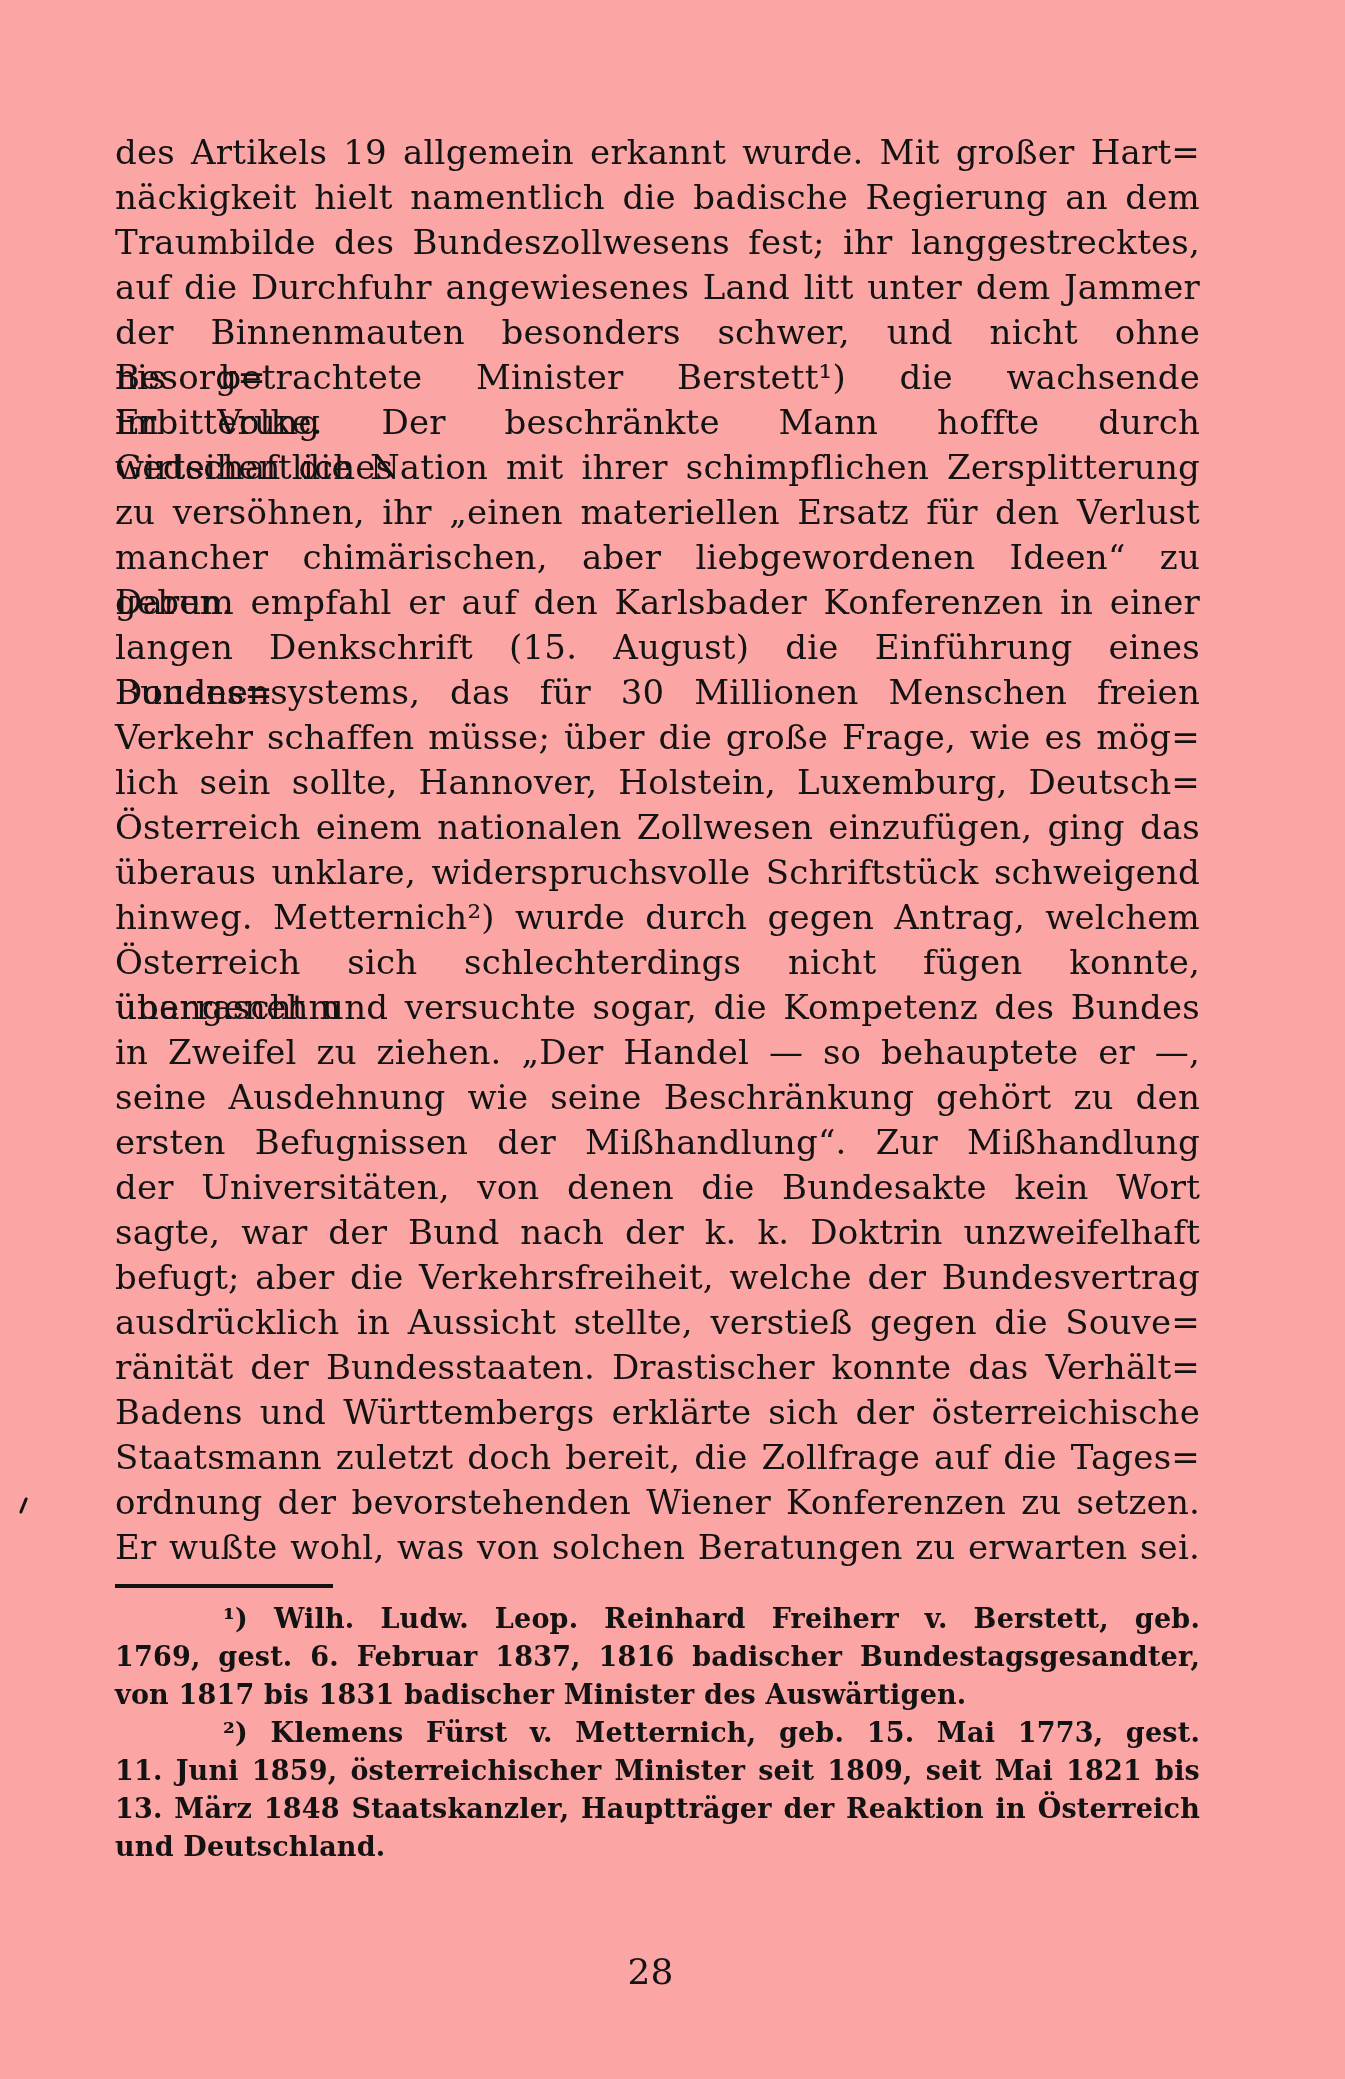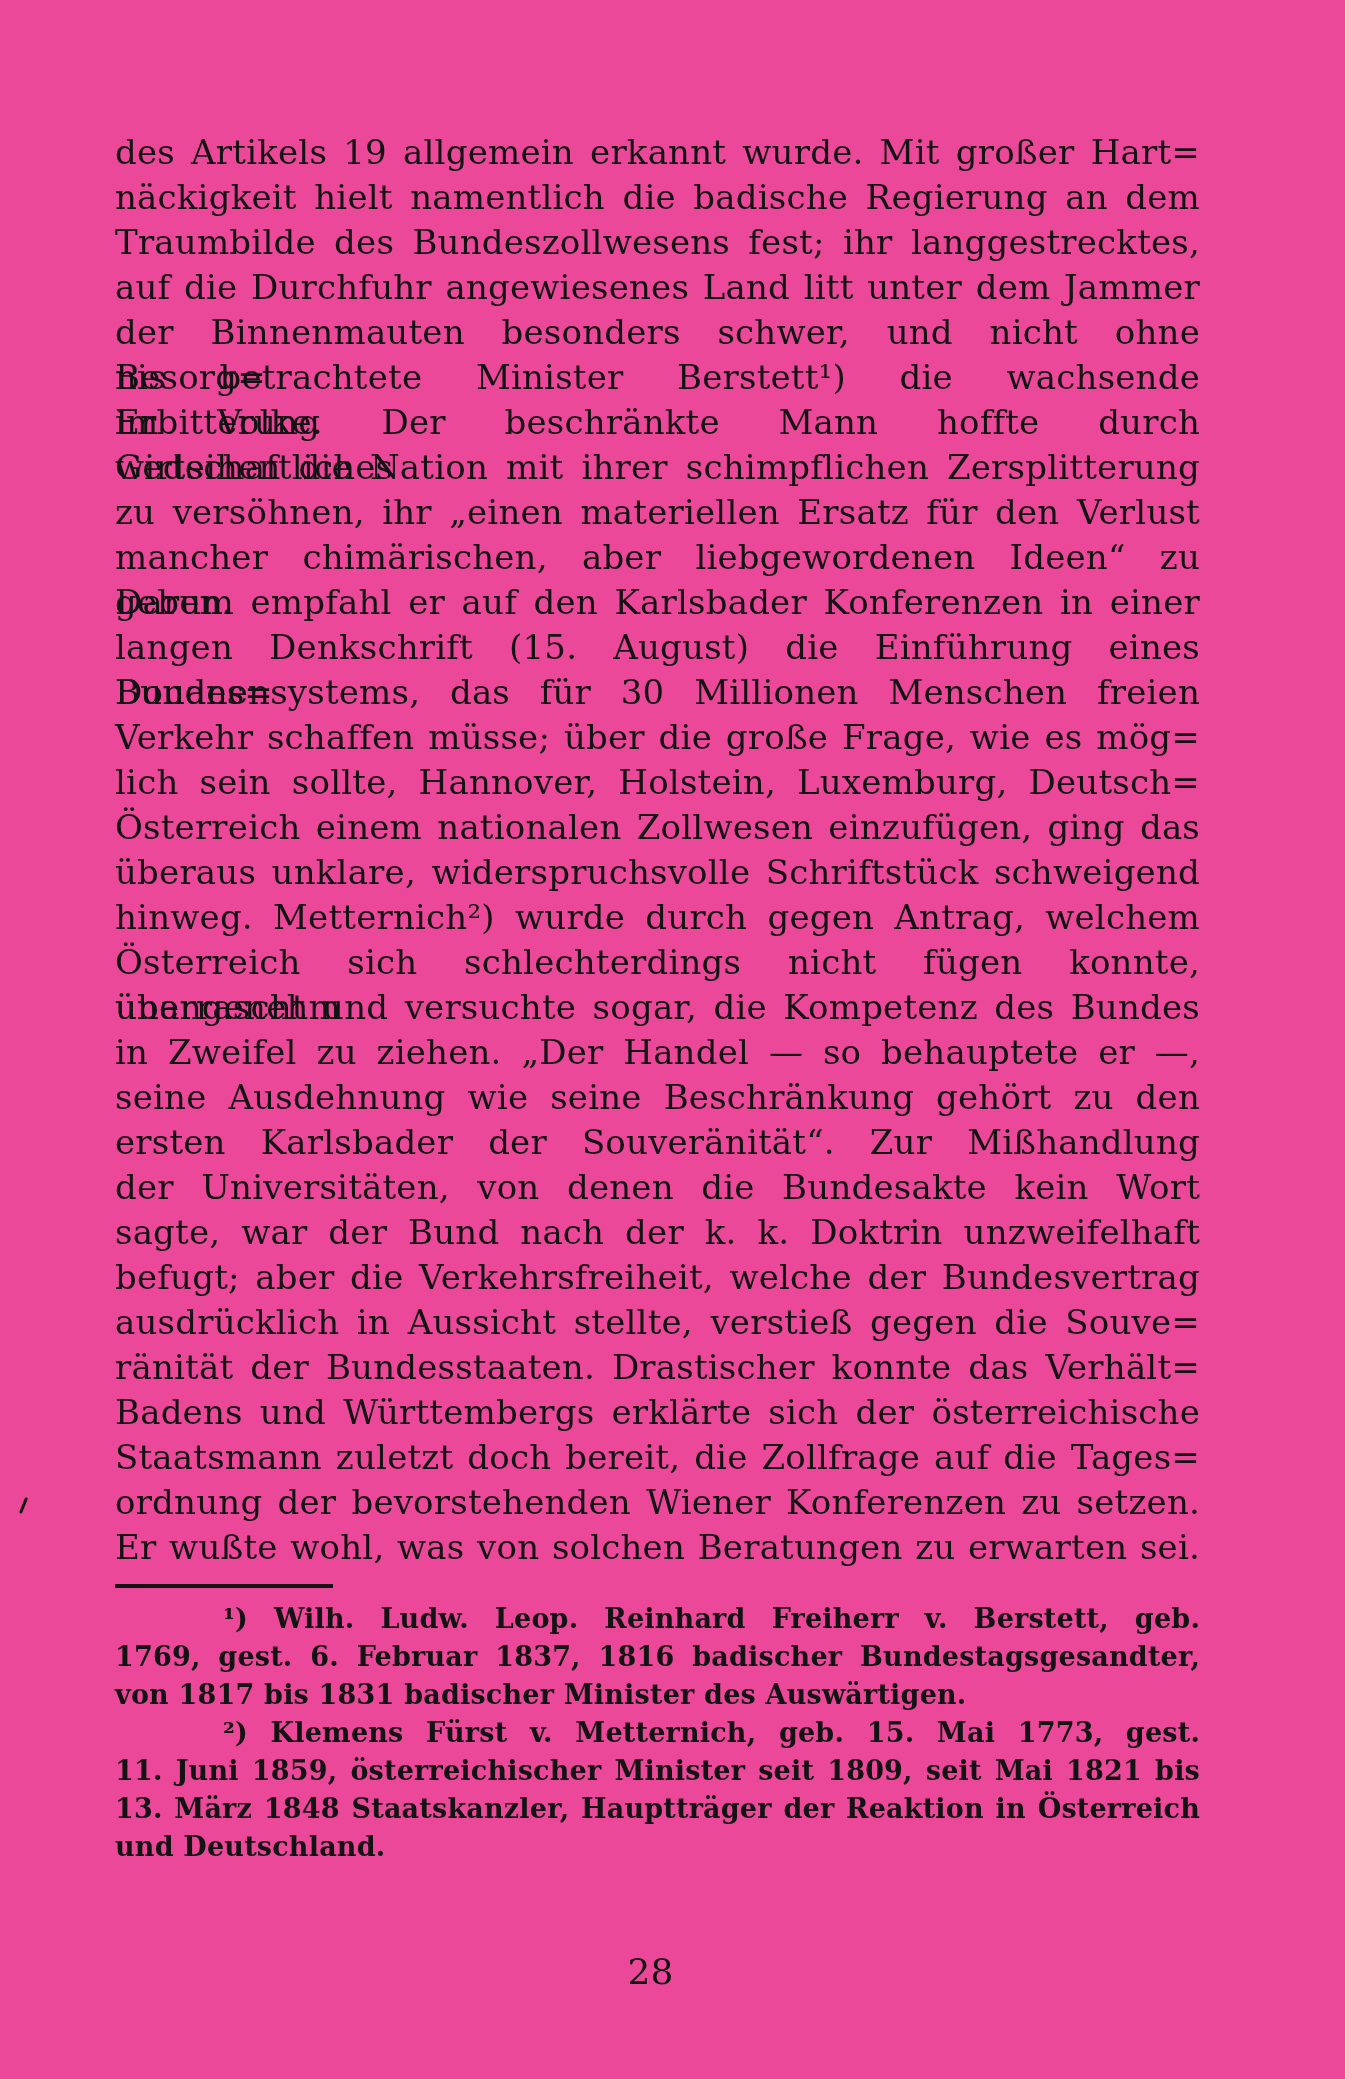--- a/index.html
+++ b/index.html
@@ -1,20 +1,20 @@
 <!DOCTYPE html>
 <html><head>
   <meta charset="utf-8">
   <style>
     html, body { margin: 0; padding: 0; background: #e8e8e4; }
     .page {
       position: relative;
       width: 1345px;
       height: 2079px;
-      background: #ec4899;
+      background: #fca5a5;
       font-family: "DejaVu Serif", serif;
       color: #131313;
       overflow: hidden;
       margin: 0 auto;
     }
     .text-block {
       position: absolute;
       left: 115px;
       top: 130px;
       width: 1085px;
@@ -89,21 +89,21 @@
       <div class="body-line">Douanensystems, das für 30 Millionen Menschen freien</div>
       <div class="body-line">Verkehr schaffen müsse; über die große Frage, wie es mög=</div>
       <div class="body-line">lich sein sollte, Hannover, Holstein, Luxemburg, Deutsch=</div>
       <div class="body-line">Österreich einem nationalen Zollwesen einzufügen, ging das</div>
       <div class="body-line">überaus unklare, widerspruchsvolle Schriftstück schweigend</div>
       <div class="body-line">hinweg. Metternich²) wurde durch gegen Antrag, welchem</div>
       <div class="body-line">Österreich sich schlechterdings nicht fügen konnte, unangenehm</div>
       <div class="body-line">überrascht und versuchte sogar, die Kompetenz des Bundes</div>
       <div class="body-line">in Zweifel zu ziehen. „Der Handel — so behauptete er —,</div>
       <div class="body-line">seine Ausdehnung wie seine Beschränkung gehört zu den</div>
-      <div class="body-line">ersten Karlsbader der Souveränität“. Zur Mißhandlung</div>
+      <div class="body-line">ersten Befugnissen der Mißhandlung“. Zur Mißhandlung</div>
       <div class="body-line">der Universitäten, von denen die Bundesakte kein Wort</div>
       <div class="body-line">sagte, war der Bund nach der k. k. Doktrin unzweifelhaft</div>
       <div class="body-line">befugt; aber die Verkehrsfreiheit, welche der Bundesvertrag</div>
       <div class="body-line">ausdrücklich in Aussicht stellte, verstieß gegen die Souve=</div>
       <div class="body-line">ränität der Bundesstaaten. Drastischer konnte das Verhält=</div>
       <div class="body-line">Badens und Württembergs erklärte sich der österreichische</div>
       <div class="body-line">Staatsmann zuletzt doch bereit, die Zollfrage auf die Tages=</div>
       <div class="body-line">ordnung der bevorstehenden Wiener Konferenzen zu setzen.</div>
       <div class="body-line">Er wußte wohl, was von solchen Beratungen zu erwarten sei.</div>
     </div>

